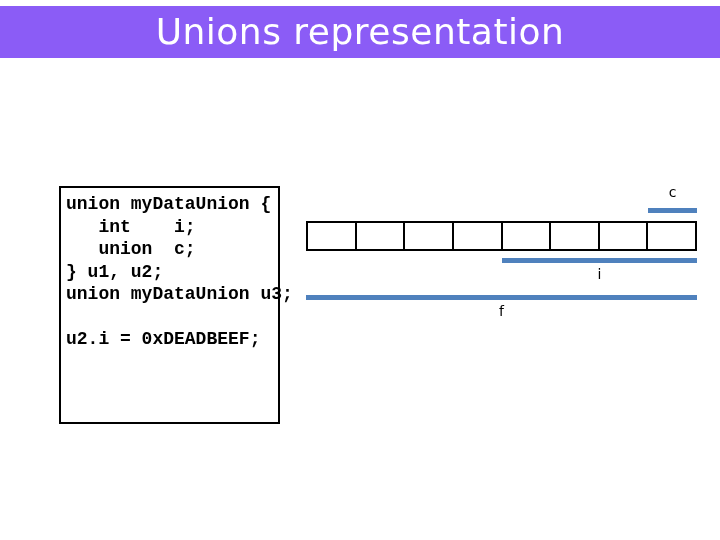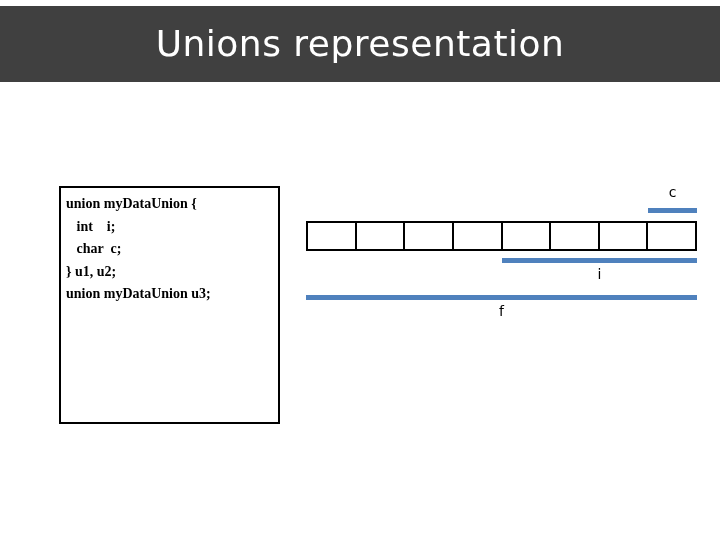--- a/index.html
+++ b/index.html
@@ -15,22 +15,22 @@
     overflow: hidden;
     position: relative;
   }
 
   
   .title-banner {
     position: absolute;
     left: 0;
     top: 6px;
     width: 720px;
-    height: 76px;
-    background: #404040;
+    height: 52px;
+    background: #8b5cf6;
     display: flex;
     align-items: center;
     justify-content: center;
   }
   .title-text {
     color: #ffffff;
     font-family: "DejaVu Sans", sans-serif;
     font-size: 36px;
     font-weight: 400;
     letter-spacing: 0.5px;
@@ -44,22 +44,22 @@
     left: 59px;
     top: 186px;
     width: 221px;
     height: 238px;
     border: 2px solid #000000;
     background: #ffffff;
     box-sizing: border-box;
     padding: 5px 0 0 5px;
   }
   .code-line {
-    font-family: Liberation Serif, serif;
-    font-size: 14px;
+    font-family: Liberation Mono, monospace;
+    font-size: 18px;
     font-weight: bold;
     color: #000000;
     line-height: 22.5px;
     white-space: pre;
     letter-spacing: 0px;
   }
   .code-line.blank {
     line-height: 22.5px;
     height: 22.5px;
   }
@@ -146,24 +146,25 @@
 </head>
 <body>
 
 <div class="title-banner">
   <div class="title-text">Unions representation</div>
 </div>
 
 <div class="code-box">
   <div class="code-line">union myDataUnion {</div>
   <div class="code-line">   int    i;</div>
-  <div class="code-line">   char  c;</div>
+  <div class="code-line">   union  c;</div>
   <div class="code-line">} u1, u2;</div>
   <div class="code-line">union myDataUnion u3;</div>
   <div class="code-line blank"></div>
+  <div class="code-line">u2.i = 0xDEADBEEF;</div>
 </div>
 
 <div class="memory-diagram">
 
   <div class="span-label label-c">c</div>
   <div class="span-bar bar-c"></div>
 
   <div class="cell-row">
     <div class="cell"></div>
     <div class="cell"></div>

